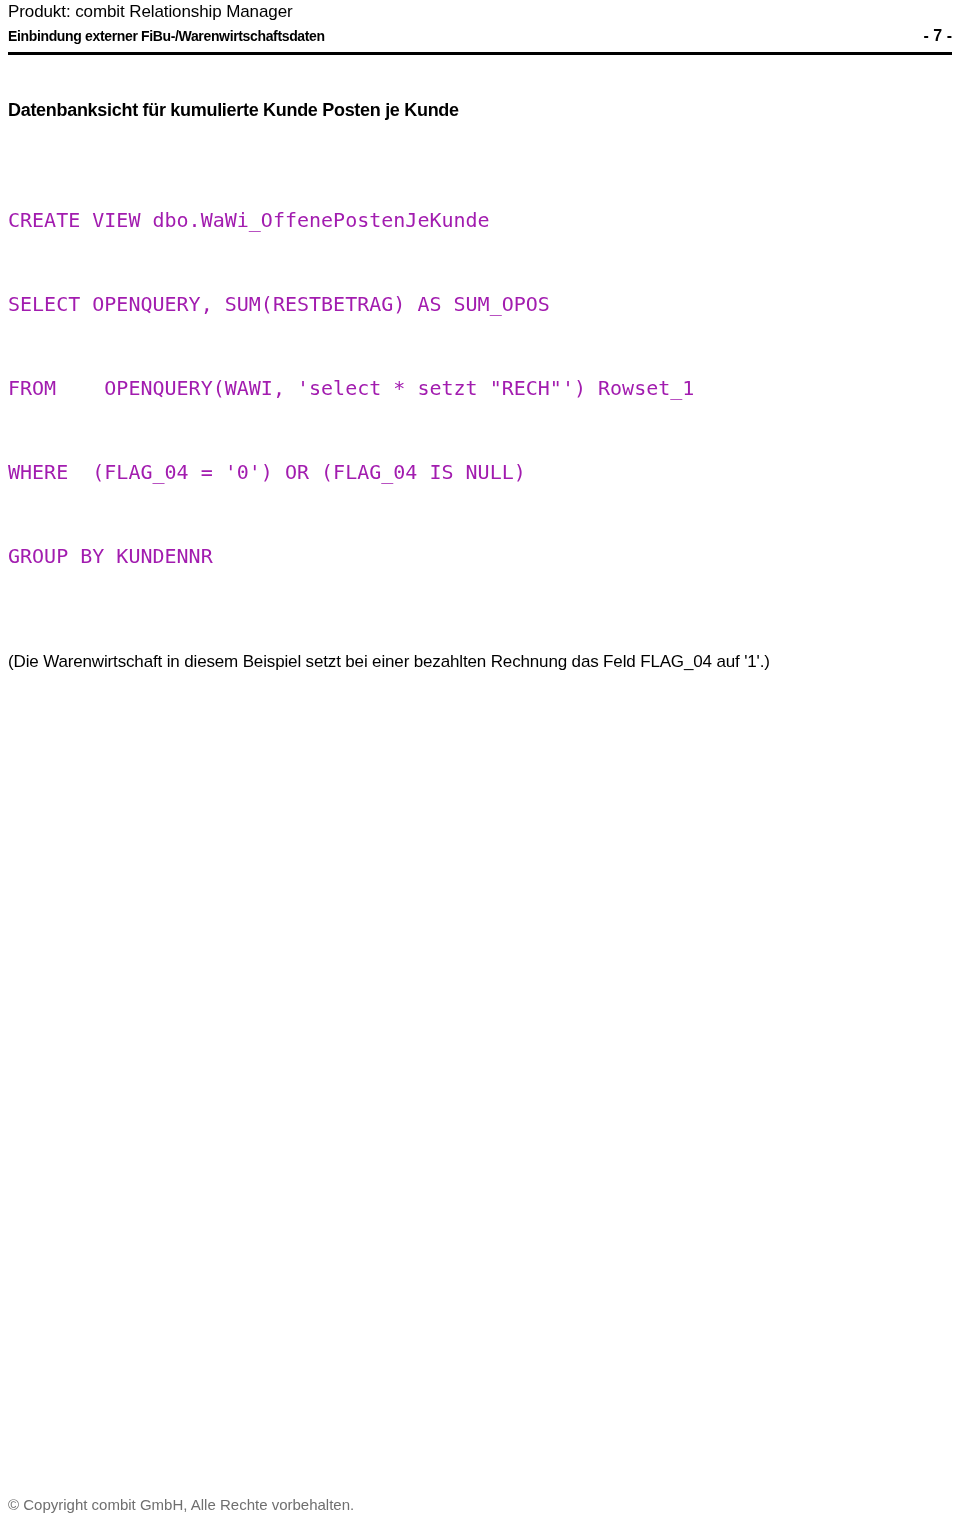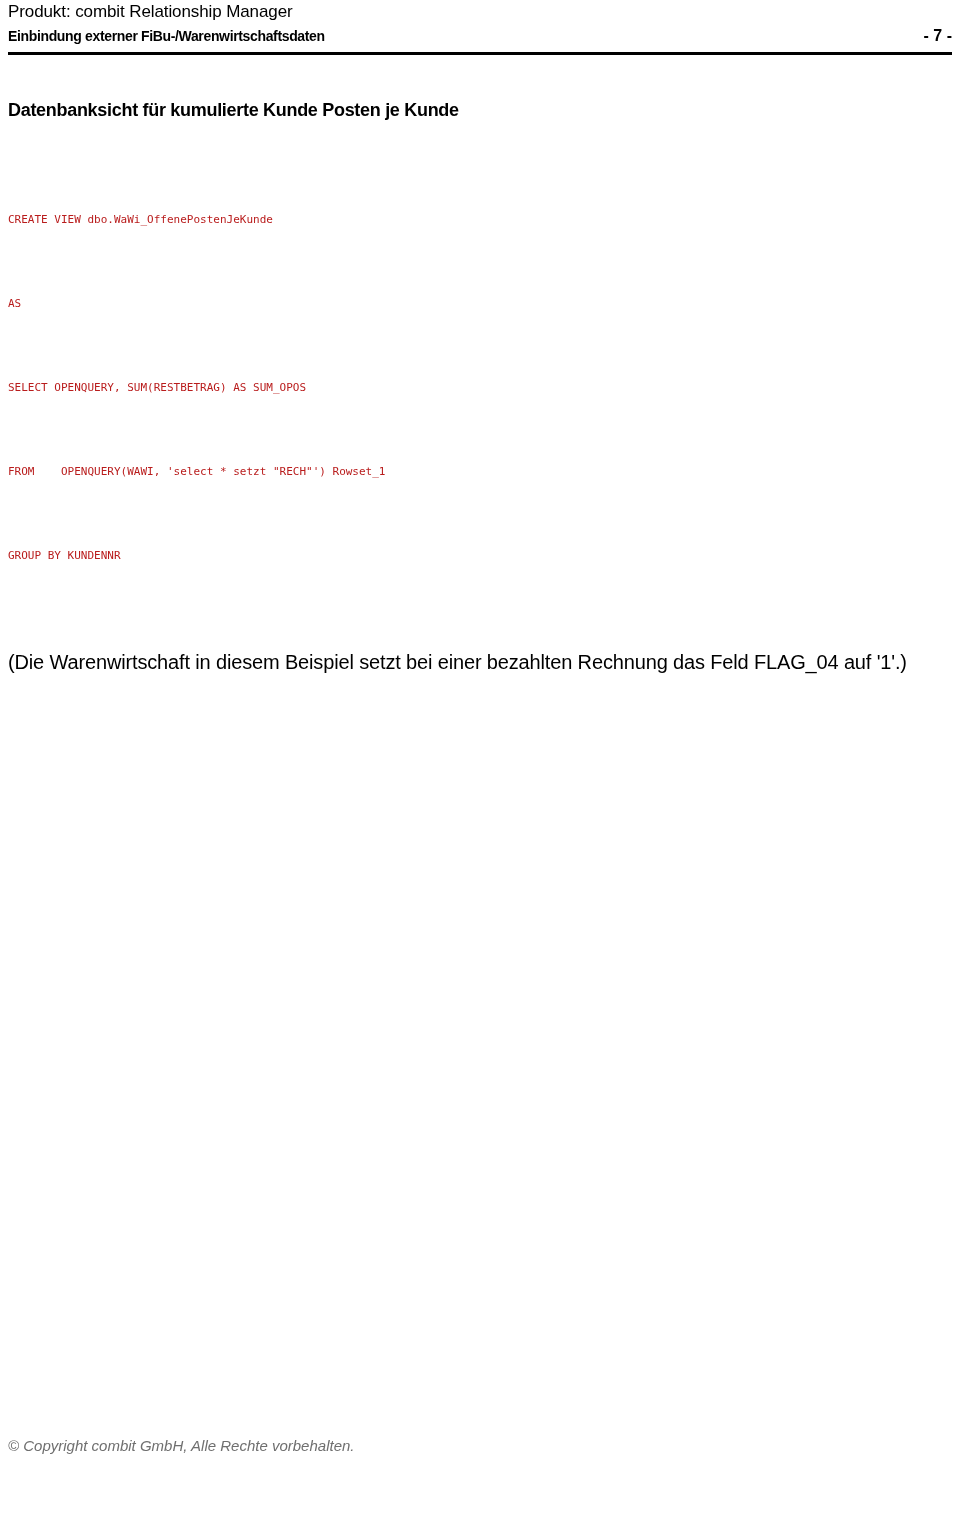--- a/index.html
+++ b/index.html
@@ -77,47 +77,46 @@
     font-size: 18px;
     line-height: 24px;
     font-weight: bold;
     letter-spacing: -0.3px;
     margin: 0 0 28px 0;
     white-space: nowrap;
   }
 
   .code-block {
     font-family: "DejaVu Sans Mono", monospace;
-    font-size: 11px;
+    font-size: 20px;
     line-height: 28px;
     white-space: pre;
     margin: 0;
-    color: #b91c1c;
+    color: #a21caf;
     letter-spacing: 0px;
   }
   .code-line {
     white-space: pre;
     height: 28px;
   }
 
   .note-paragraph {
-    font-size: 20px;
+    font-size: 17px;
     line-height: 24px;
     margin: 24px 0 0 0;
     letter-spacing: -0.15px;
     white-space: nowrap;
   }
 
   
   .footer {
     position: absolute;
     left: 8px;
-    top: 1436px;
+    top: 1495px;
     width: 944px;
-    font-style: italic;
   }
   .footer-copyright {
     font-size: 15px;
     line-height: 20px;
     color: #6f6f6f;
     white-space: nowrap;
   }
 </style>
 </head>
 <body>
@@ -132,23 +131,23 @@
     </div>
   </div>
   <div class="header-rule"></div>
 
   <div class="content">
 
     <h2 class="section-heading">Datenbanksicht für kumulierte Kunde Posten je Kunde</h2>
 
     <div class="code-block">
       <div class="code-line">CREATE VIEW dbo.WaWi_OffenePostenJeKunde</div>
-      <div class="code-line">AS</div>
       <div class="code-line">SELECT OPENQUERY, SUM(RESTBETRAG) AS SUM_OPOS</div>
       <div class="code-line">FROM    OPENQUERY(WAWI, 'select * setzt "RECH"') Rowset_1</div>
+      <div class="code-line">WHERE  (FLAG_04 = '0') OR (FLAG_04 IS NULL)</div>
       <div class="code-line">GROUP BY KUNDENNR</div>
     </div>
 
     <p class="note-paragraph">(Die Warenwirtschaft in diesem Beispiel setzt bei einer bezahlten Rechnung das Feld FLAG_04 auf '1'.)</p>
 
   </div>
 
   <div class="footer">
     <div class="footer-copyright">© Copyright combit GmbH, Alle Rechte vorbehalten.</div>
   </div>

